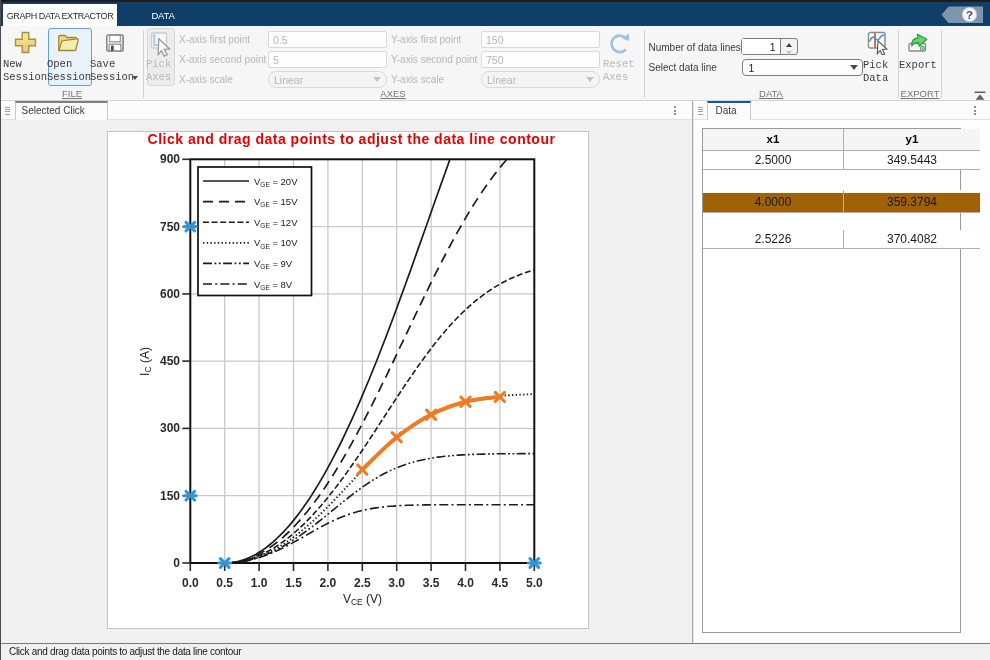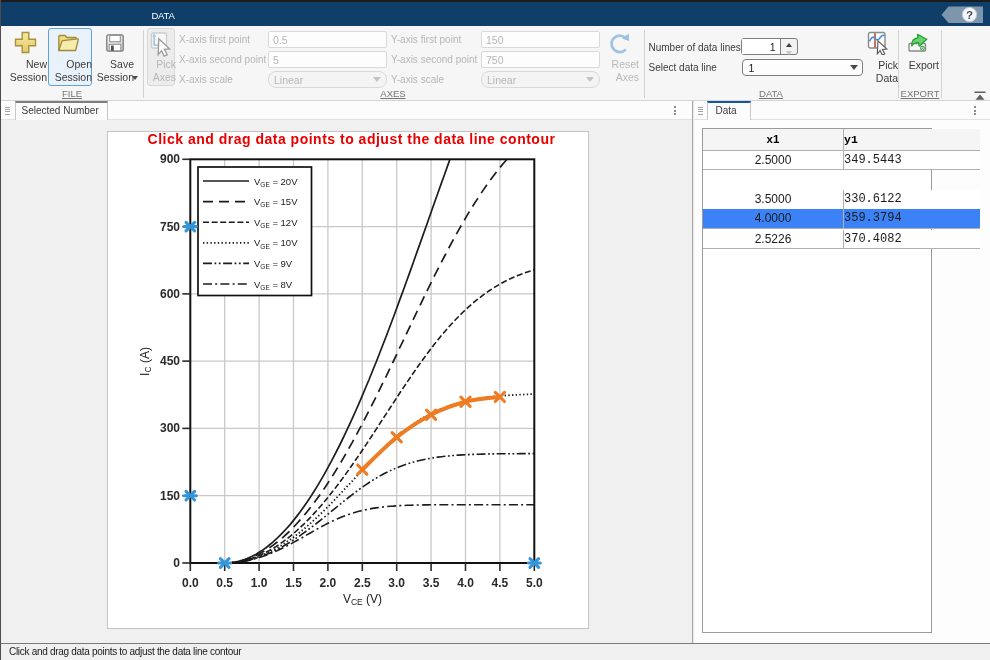--- a/index.html
+++ b/index.html
@@ -8,21 +8,21 @@
 #tabbar { position:absolute; left:0; top:0; width:990px; height:26px; background:#0f3e68; border-top:2px solid #1c1c1c; }
 #activetab { position:absolute; left:2px; top:2px; width:114px; height:24px; background:#fcfcfc; color:#2b2b2b;
   font-size:9px; letter-spacing:-.4px; text-align:center; line-height:24px; white-space:nowrap; }
 #datatab { position:absolute; left:128px; top:2px; width:68px; height:24px; color:#fff; font-size:9.5px;
   letter-spacing:-.2px; text-align:center; line-height:24px; }
 #helpbtn { position:absolute; right:7px; top:0; }
 
 #toolstrip { position:absolute; left:0; top:26px; width:990px; height:75px; background:#f6f6f6; border-bottom:1px solid #d4d4d4; }
 .secdiv { position:absolute; top:4px; height:68px; width:1px; background:#d2d2d2; }
 .seclabel { position:absolute; top:61.5px; height:13px; font-size:9.5px; color:#757575; text-align:center;text-decoration:underline; }
-.btxt { position:absolute; font-size:10.5px; color:#3b3b3b; text-align:right; line-height:12.8px; }
+.btxt { position:absolute; font-size:10.5px; color:#3b3b3b; text-align:left; line-height:12.8px;font-family:Liberation Mono, monospace; }
 .btxt.dis { color:#b8b8b8; }
 .flabel { position:absolute; font-size:10px; color:#b6b6b6; white-space:nowrap; }
 .flabel.en { color:#3b3b3b; }
 .ffield { position:absolute; height:16.5px; background:#fdfdfd; border:1px solid #d9d9d9; border-radius:2px;
   font-size:10.5px; color:#b6b6b6; padding:2px 0 0 4px; }
 .fdrop { position:absolute; height:16.5px; background:#f4f4f4; border:1px solid #d9d9d9; border-radius:8px;
   font-size:10.5px; color:#b6b6b6; padding:2px 0 0 5px; }
 .caret { position:absolute; width:0; height:0; border-left:4px solid transparent; border-right:4px solid transparent;
   border-top:5px solid #c4c4c4; }
 .caret.dk { border-top-color:#4a4a4a; }
@@ -40,35 +40,36 @@
 #rightpanel { position:absolute; left:693px; top:0; width:297px; height:542px; background:#fdfdfd; }
 #righttabs { position:absolute; left:0; top:0; width:297px; height:18.5px; background:#fcfcfc; border-bottom:1px solid #e2e2e2; }
 #datatab2 { position:absolute; left:12.5px; top:0; width:44px; height:18.5px; background:#fcfcfc; border-left:1px solid #c6c6c6;
   border-right:1px solid #c6c6c6; border-top:2.5px solid #15569c; color:#3a3a3a; font-size:10px; text-align:left; padding-left:8px; line-height:16px; }
 .kebab { position:absolute; top:5px; width:3px; height:10px; color:#666; }
 .kebab i { display:block; width:2px; height:2px; border-radius:50%; background:#686868; margin-bottom:1.6px; }
 .grip { position:absolute; top:6px; width:5px; }
 .grip i { display:block; height:1px; background:#a2a2a2; margin-bottom:1.2px; }
 #figimg { position:absolute; left:105.5px; top:29.5px; width:482px; height:498px; background:#fff; border:1px solid #c4c4c4; }
 
-#tablewrap { position:absolute; left:8px; top:27px; width:230px; height:505px; background:#fff; border:1px solid #9a9a9a; }
+#tablewrap { position:absolute; left:8px; top:27px; width:259px; height:505px; background:#fff; border:1px solid #9a9a9a; }
 #thead { position:absolute; left:0; top:0; width:277px; height:21.8px; background:#f5f5f5; border-bottom:1px solid #b0b0b0;
   font-weight:bold; font-size:11.5px; color:#000; }
 .trow { position:absolute; left:0; width:277px; height:19.7px; border-bottom:1px solid #b0b0b0; font-size:12px; color:#1a1a1a; }
 .tc1 { position:absolute; left:0; top:0; width:141px; height:100%; border-right:1px solid #b0b0b0; text-align:center; line-height:19.7px; }
-.tc2 { position:absolute; left:141px; top:0; right:0; height:100%; text-align:left; line-height:19.7px;font-family:Liberation Mono, monospace; }
+.tc2 { position:absolute; left:141px; top:0; right:0; height:100%; text-align:center; line-height:19.7px; }
 #thead .tc1, #thead .tc2 { line-height:21.8px; }
 
 #statusbar { position:absolute; left:0; top:643px; width:990px; height:17px; background:#f0f0f0; border-top:1px solid #7a7a7a;
   font-size:10px; letter-spacing:-.3px; color:#1a1a1a; line-height:16px; padding-left:8px; }
 .icon { position:absolute; }
 </style></head>
 <body>
 <div id="app">
 <div id="tabbar">
+  <div id="activetab">GRAPH DATA EXTRACTOR</div>
   <div id="datatab">DATA</div>
   <div id="helpbtn"><svg width="50" height="26" viewBox="0 0 50 26">
           <defs>
             <radialGradient id="gh" cx=".5" cy=".35" r=".8">
               <stop offset="0" stop-color="#ffffff"></stop>
               <stop offset=".7" stop-color="#eef3f8"></stop>
               <stop offset="1" stop-color="#cdd9e4"></stop>
             </radialGradient>
           </defs>
           <polygon points="14.5,4.5 49,4.5 49,21 14.5,21 7.5,12.7" fill="#7e96ab"></polygon>
@@ -179,21 +180,21 @@
 
 <div id="main">
   <div id="leftpanel">
     <div id="lefttabs">
       <div class="grip" style="left:4px">
             <i></i>
             <i></i>
             <i></i>
             <i></i>
           </div>
-      <div id="seltab">Selected Number</div>
+      <div id="seltab">Selected Click</div>
       <div class="kebab" style="left:673px">
             <i></i>
             <i></i>
             <i></i>
           </div>
     </div>
     <div id="figimg"><svg id="plot" width="480" height="496" viewBox="106.5 131.5 480 496" font-family="Liberation Sans, sans-serif">
 <text x="350" y="143" text-anchor="middle" font-size="14" letter-spacing="0.5" font-weight="bold" fill="#e80000">Click and drag data points to adjust the data line contour</text>
 <line x1="223.2" y1="158.8" x2="223.2" y2="562.5" stroke="#c9c9c9" stroke-width="1.3"></line>
 <line x1="257.6" y1="158.8" x2="257.6" y2="562.5" stroke="#c9c9c9" stroke-width="1.3"></line>
@@ -344,21 +345,21 @@
             <div class="tc2">y1</div>
           </div>
       <div class="trow" style="top:21.8px;background:#ffffff">
             <div class="tc1">2.5000</div>
             <div class="tc2">349.5443</div>
           </div>
 <div class="trow" style="top:61.2px;background:#ffffff">
             <div class="tc1">3.5000</div>
             <div class="tc2">330.6122</div>
           </div>
-<div class="trow" style="top:80px;background:#3b82f6">
+<div class="trow" style="top:64px;background:#a16207">
             <div class="tc1">4.0000</div>
             <div class="tc2">359.3794</div>
           </div>
 <div class="trow" style="top:100.6px;background:#ffffff">
             <div class="tc1">2.5226</div>
             <div class="tc2">370.4082</div>
           </div>
 
     </div>
   </div>

